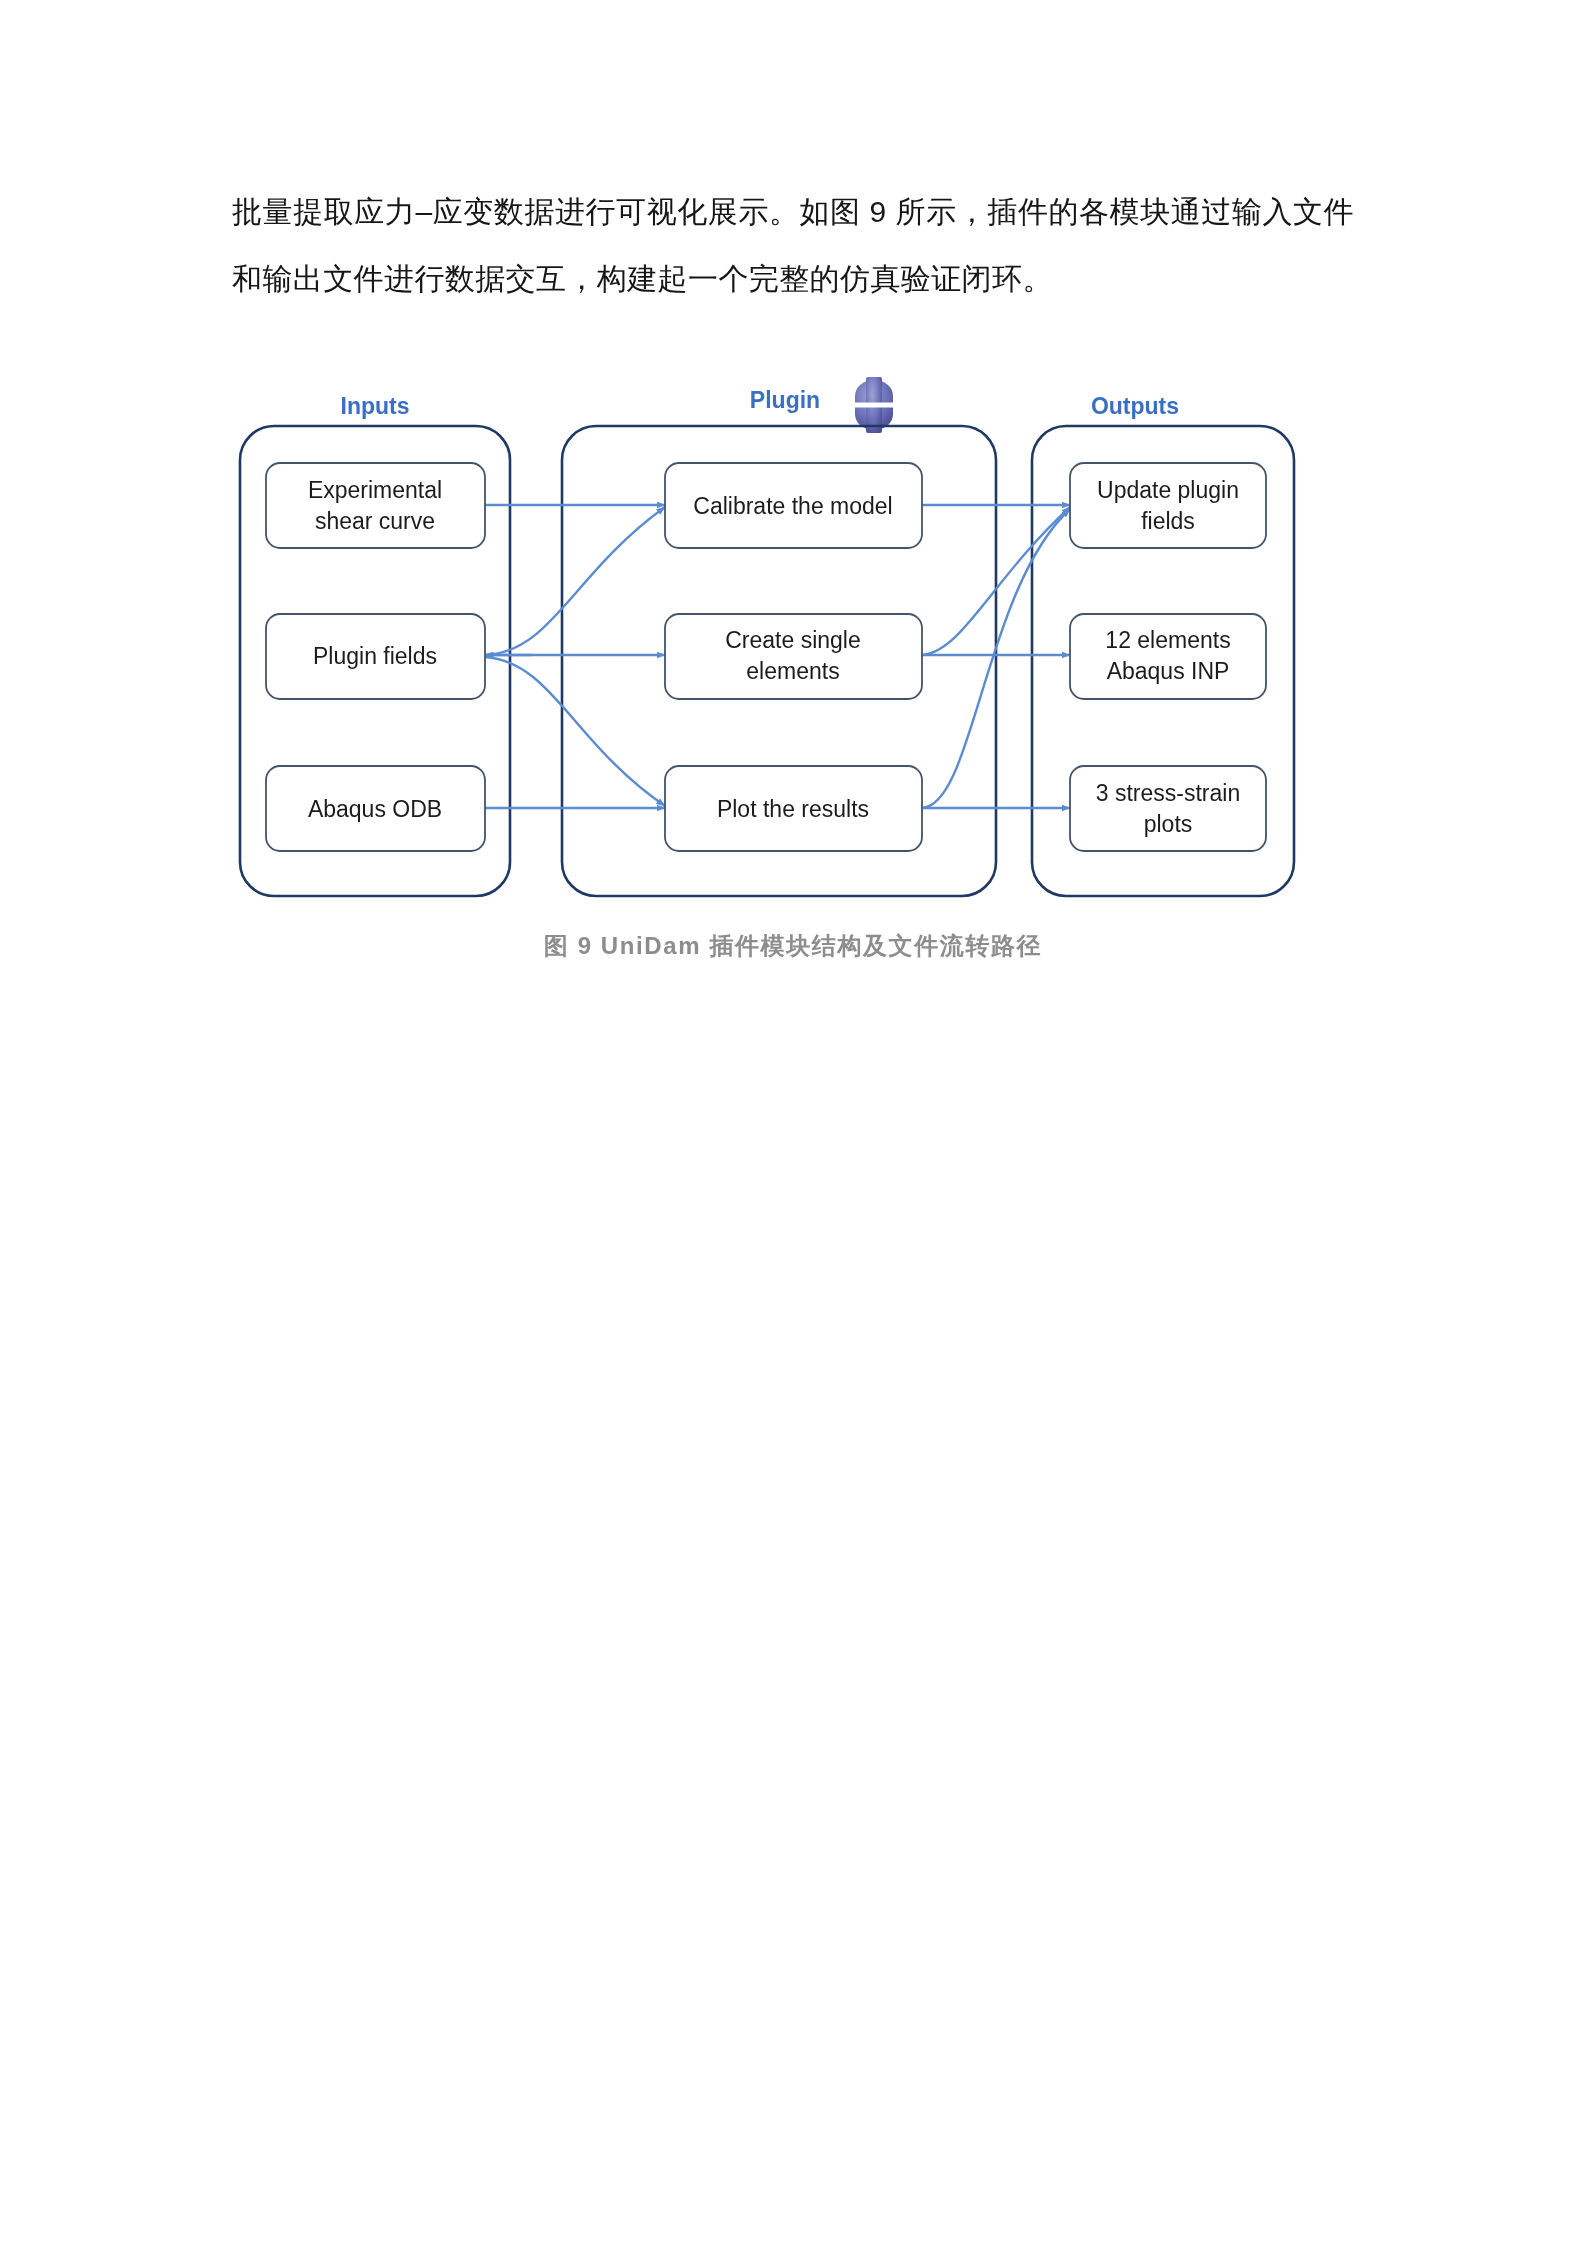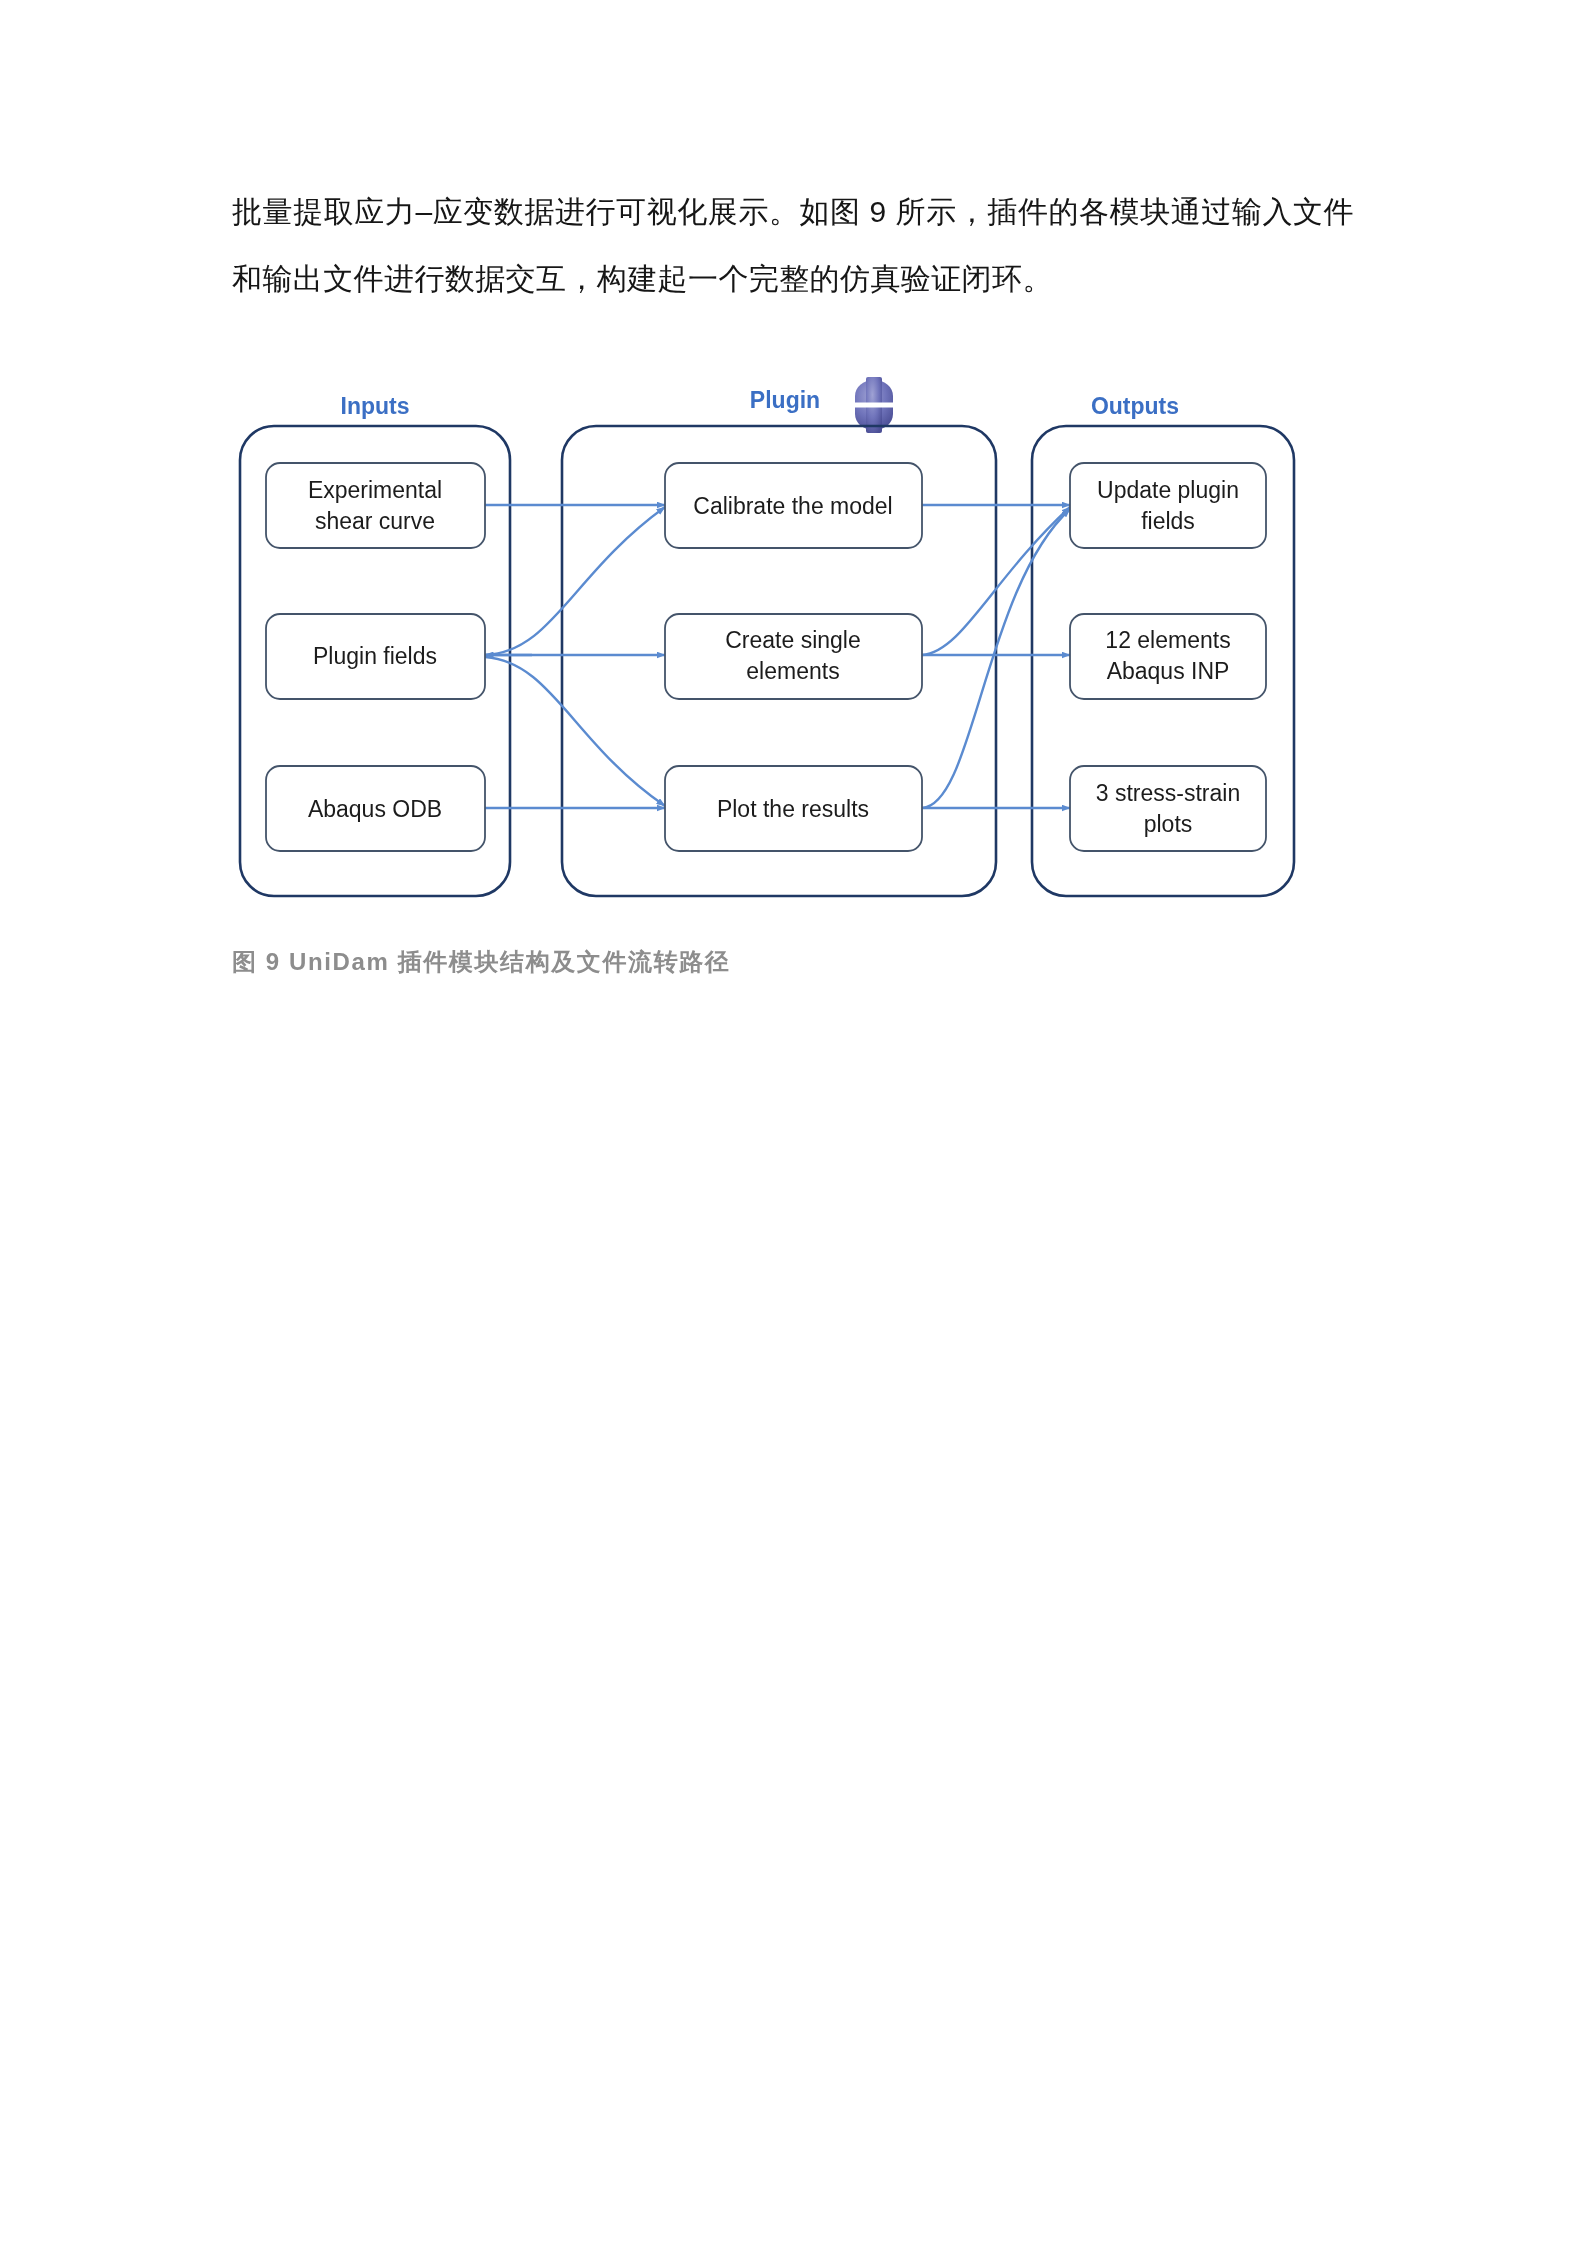--- a/index.html
+++ b/index.html
@@ -39,21 +39,22 @@
   
   .figure-wrap {
     margin-top: 62px;
   }
   .figure-svg {
     display: block;
     width: 1122px;
     height: 540px;
   }
   .figure-caption {
-    margin-top: 32px;
+    margin-top: 16px;
+    text-align: center;
     color: #8d8d8d;
     font-size: 24px;
     font-weight: bold;
     letter-spacing: 1.6px;
   }
 
   .spacer-after-figure { height: 86px; }
 
   
   .grp-label {

